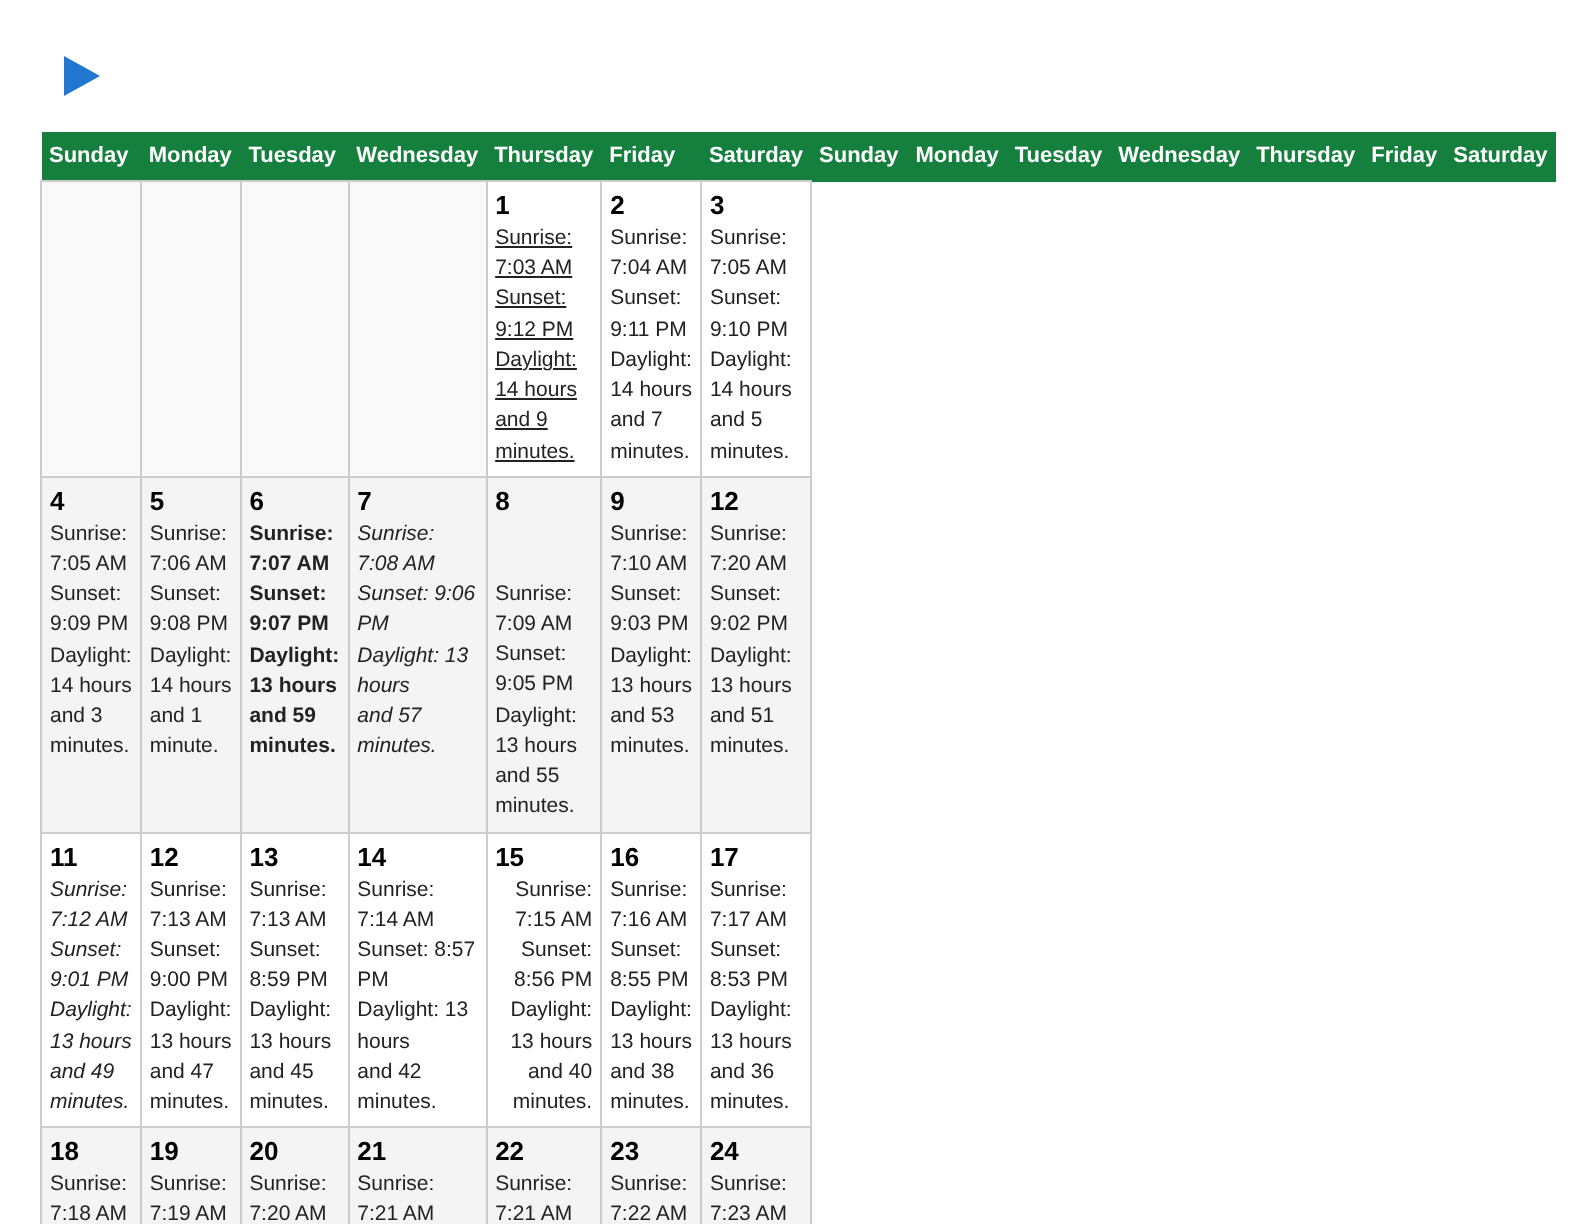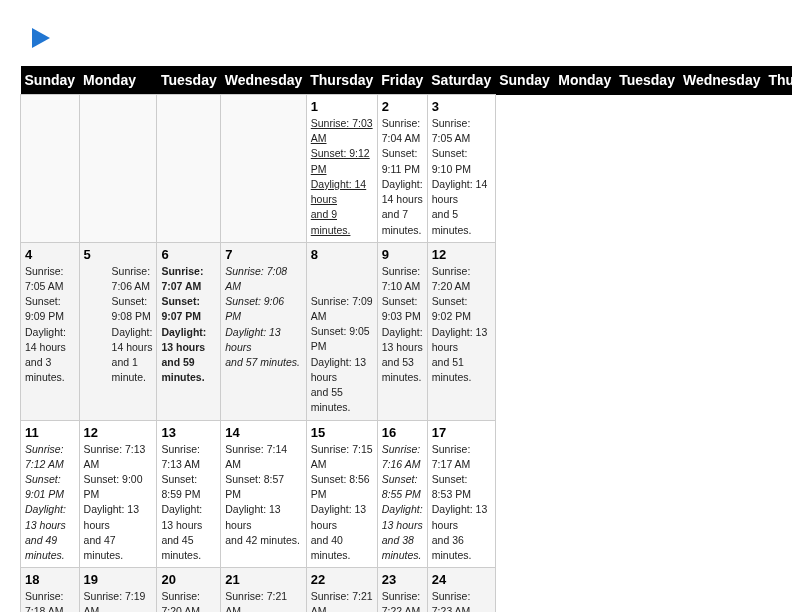--- a/index.html
+++ b/index.html
@@ -31,25 +31,25 @@
     .subtitle {
       font-size: 16px;
       color: #444;
     }
     table {
       width: 100%;
       border-collapse: collapse;
       font-size: 11px;
     }
     th {
-      background-color: #000000;
+      background-color: #15803d;
       color: #fff;
       padding: 6px 4px;
       text-align: left;
-      font-size: 14px;
+      font-size: 11px;
     }
     td {
       border: 1px solid #ccc;
       padding: 4px 4px;
       vertical-align: top;
       min-height: 80px;
       background: #fff;
     }
     td.empty {
       background: #f9f9f9;
@@ -148,21 +148,21 @@
       <tr>
         <td>
           <span class="day-num">4</span>
           <div class="day-info" style="white-space: pre-line;">Sunrise: 7:05 AM
 Sunset: 9:09 PM
 Daylight: 14 hours
 and 3 minutes.</div>
         </td>
         <td>
           <span class="day-num">5</span>
-          <div class="day-info" style="white-space: pre-line; margin-left: 28px;">Sunrise: 7:06 AM
+          <div class="day-info" style="white-space: pre-line;">Sunrise: 7:06 AM
 Sunset: 9:08 PM
 Daylight: 14 hours
 and 1 minute.</div>
         </td>
         <td>
           <span class="day-num">6</span>
           <div class="day-info" style="white-space: pre-line; font-weight: bold;">Sunrise: 7:07 AM
 Sunset: 9:07 PM
 Daylight: 13 hours
 and 59 minutes.</div>
@@ -220,28 +220,28 @@
         </td>
         <td>
           <span class="day-num">14</span>
           <div class="day-info" style="white-space: pre-line;">Sunrise: 7:14 AM
 Sunset: 8:57 PM
 Daylight: 13 hours
 and 42 minutes.</div>
         </td>
         <td>
           <span class="day-num">15</span>
-          <div class="day-info" style="white-space: pre-line;">Sunrise: 7:15 AM
+          <div class="day-info" style="white-space: pre-line; text-align: right;">Sunrise: 7:15 AM
 Sunset: 8:56 PM
 Daylight: 13 hours
 and 40 minutes.</div>
         </td>
         <td>
           <span class="day-num">16</span>
-          <div class="day-info" style="white-space: pre-line; font-style: italic;">Sunrise: 7:16 AM
+          <div class="day-info" style="white-space: pre-line;">Sunrise: 7:16 AM
 Sunset: 8:55 PM
 Daylight: 13 hours
 and 38 minutes.</div>
         </td>
         <td>
           <span class="day-num">17</span>
           <div class="day-info" style="white-space: pre-line;">Sunrise: 7:17 AM
 Sunset: 8:53 PM
 Daylight: 13 hours
 and 36 minutes.</div>

